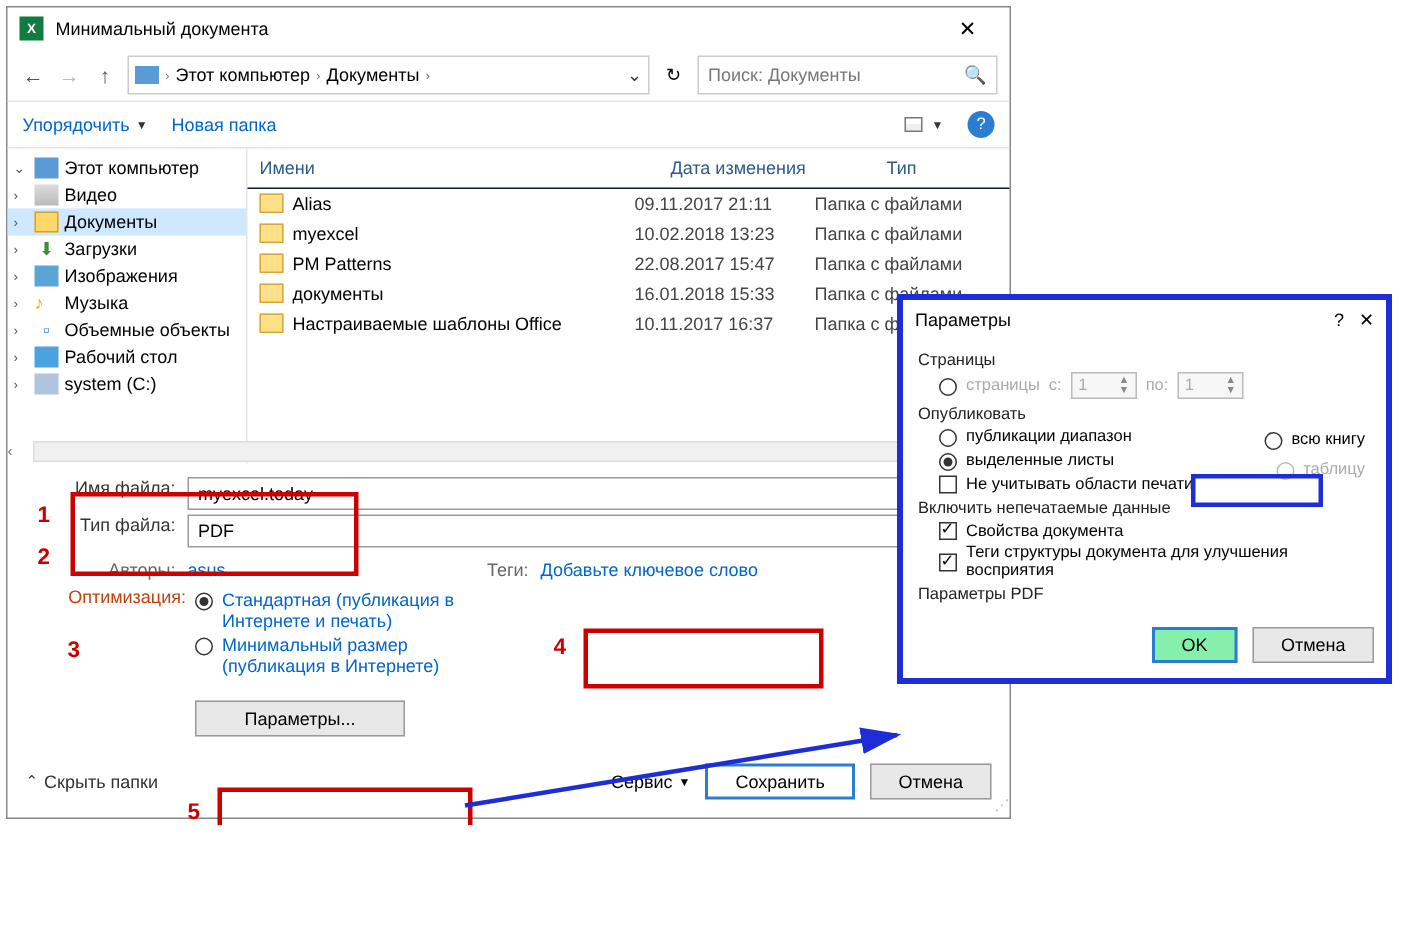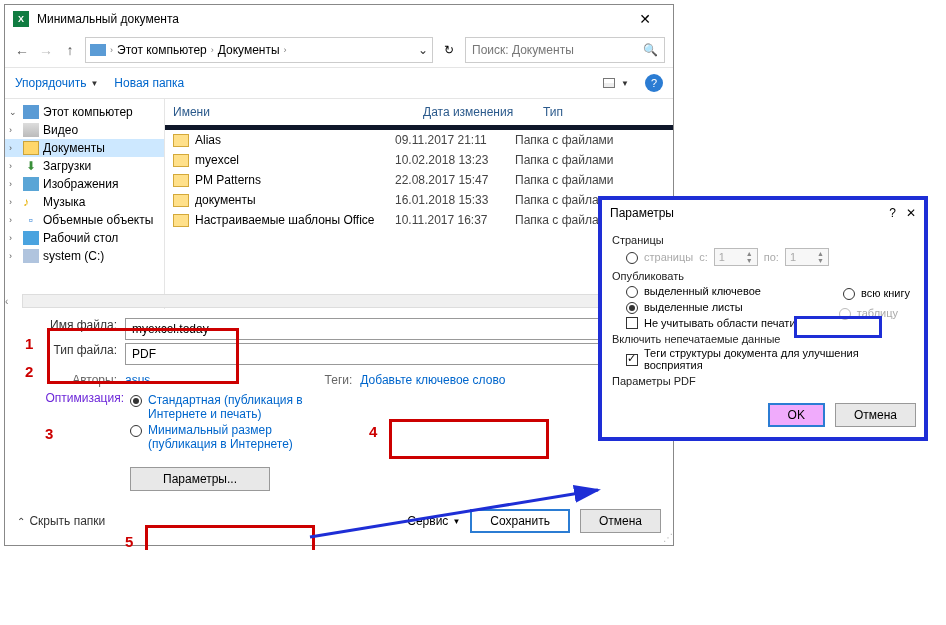--- a/index.html
+++ b/index.html
@@ -33,41 +33,41 @@
   .tree .pc-small { background: #5a9bd5; }
   .tree .vid { background: linear-gradient(#ddd,#bbb); }
   .tree .doc { background: #ffd76a; border: 1px solid #caa33b; }
   .tree .dl { color: #3a8f3a; text-align: center; }
   .tree .img { background: #5aa5d6; }
   .tree .mus { color: #e6b000; }
   .tree .obj { color: #2b7cd3; font-weight: bold; text-align:center; }
   .tree .desk { background: #4aa3df; }
   .tree .drive { background: #b0c4de; }
   .filelist { flex: 1; position: relative; }
-  .fl-head { display: flex; padding: 6px 8px; color: #2b5a8c; border-bottom: 5px solid #0f172a; }
+  .fl-head { display: flex; padding: 6px 8px; color: #2b5a8c; border-bottom: 1px solid #0f172a; gap: 24px; }
   .fl-head .c1 { width: 250px; }
   .fl-head .c2 { width: 120px; }
   .fl-head .c3 { flex: 1; }
   .fl-row { display: flex; padding: 3px 8px; align-items: center; }
   .fl-row .folder-ic { width: 16px; height: 13px; background: #ffe08a; border: 1px solid #d4a93a; margin-right: 6px; }
-  .fl-row .c1 { width: 222px; display: flex; align-items: center; }
+  .fl-row .c1 { width: 250px; display: flex; }
   .fl-row .c2 { width: 120px; color: #444; }
   .fl-row .c3 { flex: 1; color: #444; }
   .hscroll { position: absolute; bottom: 0; left: -160px; right: 0; height: 16px; display: flex; align-items: center; }
   .hscroll .track { flex: 1; height: 14px; background: #f0f0f0; border: 1px solid #ddd; margin: 0 14px; }
   .form-area { padding: 6px 10px 10px 40px; position: relative; }
   .form-row { display: flex; align-items: flex-start; margin: 3px 0; }
   .form-row .lbl { width: 80px; text-align: right; padding-right: 8px; color: #333; }
   .form-row .inp { border: 1px solid #999; height: 22px; padding: 0 6px; background: #fff; display: flex; align-items: center; }
   .form-row .dd-arrow { margin-left: auto; font-size: 9px; }
   .meta-row { display: flex; margin: 8px 0 4px 0; }
   .meta-row .lbl { width: 80px; text-align: right; padding-right: 8px; color: #666; }
   .meta-row .val { color: #0066cc; }
   .opts-row { display: flex; align-items: flex-start; gap: 40px; margin-top: 4px; }
-  .opt-col .lbl2 { color: #6d28d9; }
+  .opt-col .lbl2 { color: #c2410c; }
   .radio-line { display: flex; align-items: flex-start; gap: 6px; margin: 2px 0; }
   .radio { width: 12px; height: 12px; border: 1px solid #333; border-radius: 50%; margin-top: 2px; position: relative; flex-shrink: 0; }
   .radio.checked::after { content: ''; position: absolute; inset: 2px; background: #333; border-radius: 50%; }
   .checkbox { width: 12px; height: 12px; border: 1px solid #333; flex-shrink: 0; margin-top: 1px; position: relative; }
   .checkbox.checked::after { content: '✓'; position: absolute; top: -3px; left: 0; font-size: 11px; }
   .rlabel { color: #0066cc; max-width: 180px; }
   .btn { border: 1px solid #999; background: #e8e8e8; height: 24px; padding: 0 18px; display: inline-flex; align-items: center; cursor: pointer; }
   .btn.primary { border: 2px solid #2b7cd3; background: #fff; }
   .footer { display: flex; align-items: center; padding: 8px 12px 12px 12px; gap: 10px; }
   .footer .spacer { flex: 1; }
@@ -329,50 +329,54 @@
         <span class="spin">
             <span>1</span>
             <span class="arrs">▲<br>▼</span>
           </span>
       </div>
     </div>
     <div class="section">Опубликовать</div>
     <div class="indent" style="position:relative;">
       <div class="line">
           <div class="radio"></div>
-          <span>выделенный ключевое</span>
+          <span>публикации диапазон</span>
         </div>
       <div class="line">
           <div class="radio checked"></div>
           <span>выделенные листы</span>
         </div>
       <div style="position:absolute; right:4px; top:0;" class="line">
           <div class="radio"></div>
           <span>всю книгу</span>
         </div>
-      <div style="position:absolute; right:16px; top:20px;justify-content:flex-end;" class="line disabled">
+      <div style="position:absolute; right:4px; top:20px;justify-content:flex-end;" class="line disabled">
           <div class="radio" style="border-color:#bbb;"></div>
           <span>таблицу</span>
         </div>
       <div class="line">
           <div class="checkbox"></div>
           <span>Не учитывать области печати</span>
         </div>
     </div>
     <div class="section">Включить непечатаемые данные</div>
     <div class="indent">
       <div class="line">
           <div class="checkbox checked"></div>
+          <span>Свойства документа</span>
+        </div>
+      <div class="line">
+          <div class="checkbox checked"></div>
           <span>Теги структуры документа для улучшения восприятия</span>
         </div>
     </div>
     <div class="section">Параметры PDF</div>
   </div>
   <div class="param-foot">
-    <div class="btn" style="border:2px solid #2b7cd3;background:#f0abfc;">OK</div>
+    <div class="btn" style="border:2px solid #2b7cd3;background:#86efac;">OK</div>
     <div class="btn">Отмена</div>
   </div>
   <div class="bluebox" style="left:192px; top:116px; width:88px; height:22px;"></div>
 </div>
 
 <svg class="arrow-svg" style="left:300px; top:482px;" width="310" height="70">
   <defs>
       <marker id="ah" markerWidth="10" markerHeight="10" refX="8" refY="3" orient="auto">
         <path d="M0,0 L0,6 L9,3 z" fill="#1e2ed6"></path>
       </marker>

